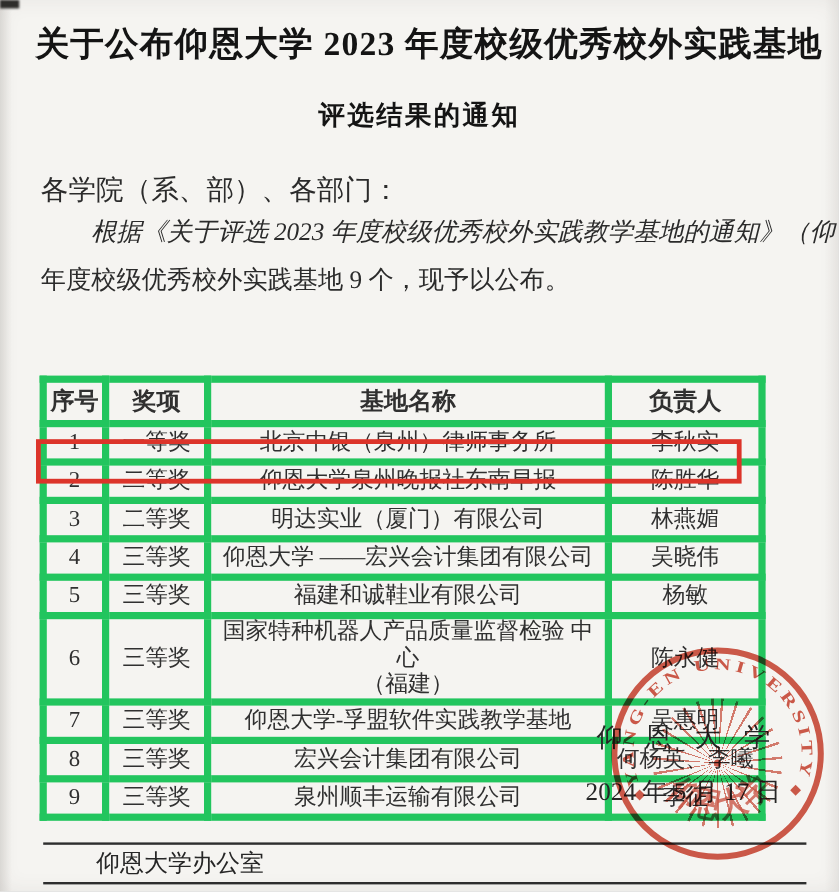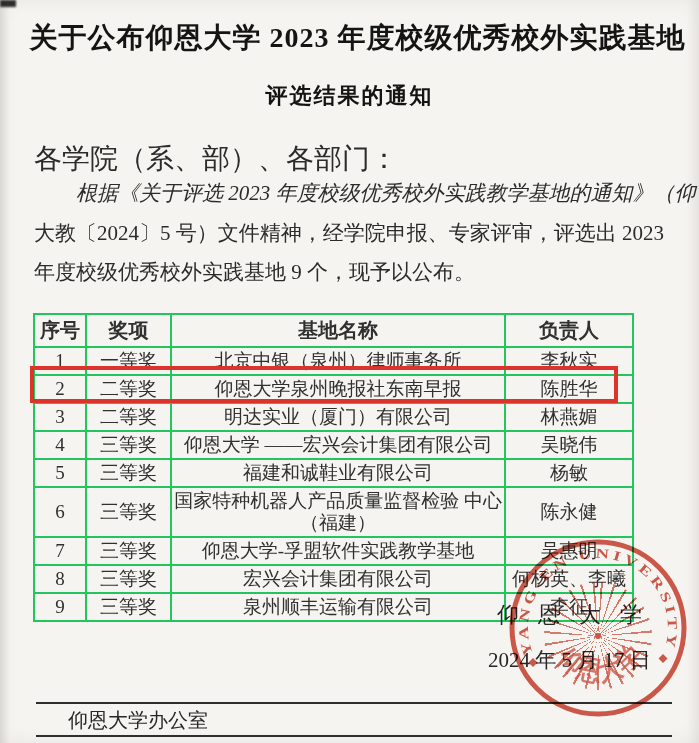--- a/index.html
+++ b/index.html
@@ -13,47 +13,47 @@
   .edge-right{position:absolute;right:0;top:0;bottom:0;width:12px;
     background:linear-gradient(to left,rgba(70,62,55,.06),rgba(70,62,55,0));}
   .artifact-topleft{position:absolute;left:0;top:0;width:16px;height:7px;
     background:#2e2d2b;filter:blur(1px);}
 
   .title{position:absolute;left:0;top:18px;width:100%;text-align:center;
     font-weight:bold;color:#141414;}
   .title-l1{font-size:28px;line-height:40px;letter-spacing:1px;padding-left:16px;}
   .title-l2{font-size:22px;line-height:40px;margin-top:18px;letter-spacing:2px;}
 
-  .salutation{position:absolute;left:34px;top:146px;font-size:28px;line-height:26px;}
+  .salutation{position:absolute;left:34px;top:146px;font-size:23px;line-height:26px;}
   .paragraph{position:absolute;left:34px;top:174px;width:636px;font-size:21px;line-height:39.5px;}
   .pline{white-space:nowrap;}
   .pline.indent{text-indent:42px;font-style:italic;}
 
   .results-table{position:absolute;left:33px;top:313px;width:599px;
     border-collapse:collapse;table-layout:fixed;border:2px solid #474747;}
   .results-table th,.results-table td{
-    border:2px solid #22c55e;text-align:center;vertical-align:middle;padding:0 2px;
+    border:6px solid #22c55e;text-align:center;vertical-align:middle;padding:0 2px;
     color:#303030;overflow:hidden;}
   .results-table th{height:31px;font-size:20px;font-weight:bold;}
   .results-table td{height:26px;font-size:19px;line-height:22px;}
   .results-table tr.tall td{height:48px;}
   .cell-base{white-space:pre-line;}
 
   .highlight-box{position:absolute;left:30px;top:366px;width:588px;height:37px;
     border:4px solid #dc342a;box-sizing:border-box;z-index:5;pointer-events:none;}
 
   .signature-org{position:absolute;left:497px;top:600px;font-size:22px;
     letter-spacing:19px;white-space:nowrap;z-index:2;color:#262626;}
   .signature-date{position:absolute;left:488px;top:646px;font-size:21px;
     white-space:nowrap;z-index:2;color:#262626;}
 
   .footer-line{position:absolute;left:36px;width:636px;height:2px;background:#2e2e2e;z-index:3;}
   .fl-top{top:702px;}
   .fl-bottom{top:735px;}
-  .footer-row{position:absolute;left:28px;top:707px;width:636px;display:flex;
+  .footer-row{position:absolute;left:40px;top:707px;width:636px;display:flex;
     justify-content:space-between;font-size:20px;line-height:26px;z-index:3;color:#262626;}
   .footer-left-text{margin-left:40px;}
 
   .seal{position:absolute;left:506px;top:536px;width:184px;height:184px;z-index:6;
     mix-blend-mode:multiply;opacity:.92;filter:blur(.3px);pointer-events:none;}
   .seal-rays{position:absolute;left:38px;top:46px;width:108px;height:108px;border-radius:50%;
     background:repeating-conic-gradient(from 3deg,rgba(205,76,58,.78) 0deg 2.4deg,rgba(205,76,58,0) 2.4deg 13.5deg);}
   .seal svg{position:absolute;left:0;top:0;}
 </style>
 </head>
@@ -67,21 +67,20 @@
 
   <div class="title">
     <div class="title-l1">关于公布仰恩大学 2023 年度校级优秀校外实践基地</div>
     <div class="title-l2">评选结果的通知</div>
   </div>
 
   <div class="salutation">各学院（系、部）、各部门：</div>
 
   <div class="paragraph">
     <div class="pline indent">根据《关于评选 2023 年度校级优秀校外实践教学基地的通知》（仰</div>
-    <div class="pline">大教〔2024〕5 号）文件精神，经学院申报、专家评审，评选出 2023</div>
     <div class="pline">年度校级优秀校外实践基地 9 个，现予以公布。</div>
   </div>
 
   <table class="results-table">
     <colgroup>
       <col style="width:52px">
         <col style="width:85px">
         <col style="width:334px">
         <col style="width:128px">
     </colgroup>

